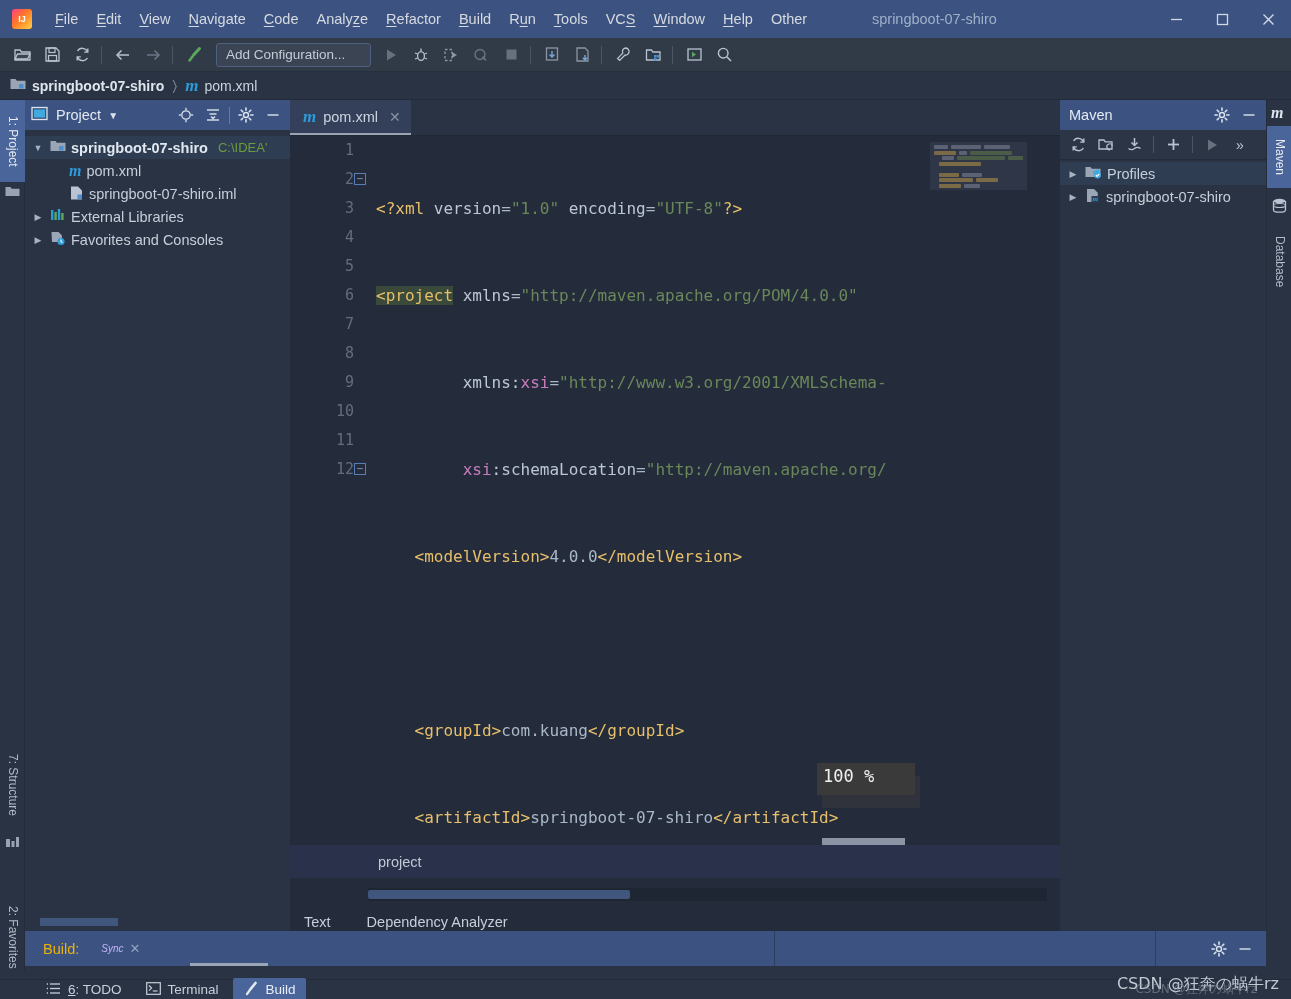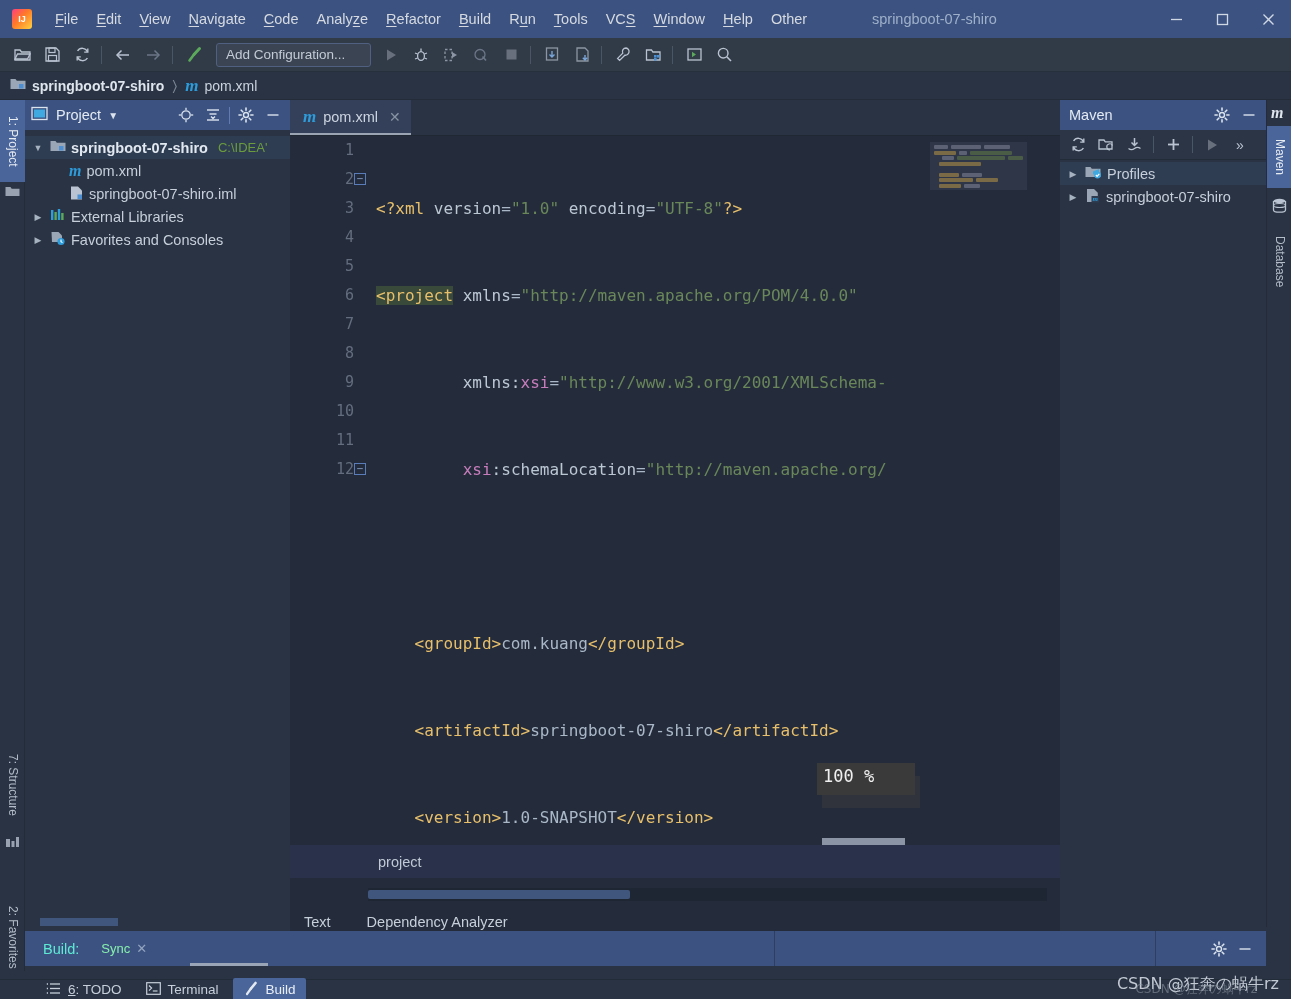--- a/index.html
+++ b/index.html
@@ -246,22 +246,22 @@
 
   
   .build-window {
     position: absolute; left: 25px; top: 931px; width: 1241px; height: 35px;
     background: #3c5382; display: flex; align-items: stretch;
   }
   .bw-left {
     width: 750px; display: flex; align-items: center; gap: 22px;
     padding-left: 18px; border-right: 1px solid #2d3e61; position: relative;
   }
-  .bw-left .lbl { color: #5eead4; font-size: 14.5px; }
-  .bw-left .tabname { color: #86efac; font-size: 13px; }
+  .bw-left .lbl { color: #eab308; font-size: 14.5px; }
+  .bw-left .tabname { color: #c4b5fd; font-size: 10px; font-style: italic; }
   .bw-left .tabx { color: #93a4bf; font-size: 13px; margin-left: -16px; }
   .bw-underline {
     position: absolute; left: 165px; bottom: 0; width: 78px; height: 3px;
     background: #9aa6b8;
   }
   .bw-mid { flex: 1; border-right: 1px solid #2d3e61; }
   .bw-right {
     width: 110px; display: flex; align-items: center;
     justify-content: flex-end; gap: 4px; padding-right: 10px;
   }
@@ -642,20 +642,21 @@
           <span>12</span>
           <span class="fold-icon" style="top:8px">─</span>
         </div>
       </div>
 
       <div class="code-pane">
         <div class="cl"><span class="pi">&lt;?xml </span><span class="attr">version</span><span class="txt">=</span><span class="val">"1.0"</span><span class="txt"> </span><span class="attr">encoding</span><span class="txt">=</span><span class="val">"UTF-8"</span><span class="pi">?&gt;</span></div>
         <div class="cl"><span class="tag matched">&lt;project</span><span class="txt"> </span><span class="attr">xmlns</span><span class="txt">=</span><span class="val">"http://maven.apache.org/POM/4.0.0"</span></div>
         <div class="cl"><span class="txt">         </span><span class="attr">xmlns:</span><span class="attr-ns">xsi</span><span class="txt">=</span><span class="val">"http://www.w3.org/2001/XMLSchema-</span></div>
         <div class="cl"><span class="txt">         </span><span class="attr-ns">xsi</span><span class="attr">:schemaLocation</span><span class="txt">=</span><span class="val">"http://maven.apache.org/</span></div>
+        <div class="cl"><span class="txt">    </span><span class="tag">&lt;modelVersion&gt;</span><span class="txt">4.0.0</span><span class="tag">&lt;/modelVersion&gt;</span></div>
         <div class="cl"></div>
         <div class="cl"><span class="txt">    </span><span class="tag">&lt;groupId&gt;</span><span class="txt">com.kuang</span><span class="tag">&lt;/groupId&gt;</span></div>
         <div class="cl"><span class="txt">    </span><span class="tag">&lt;artifactId&gt;</span><span class="txt">springboot-07-shiro</span><span class="tag">&lt;/artifactId&gt;</span></div>
         <div class="cl"><span class="txt">    </span><span class="tag">&lt;version&gt;</span><span class="txt">1.0-SNAPSHOT</span><span class="tag">&lt;/version&gt;</span></div>
         
         
         
       </div>
 
       <div class="check">✔</div>

